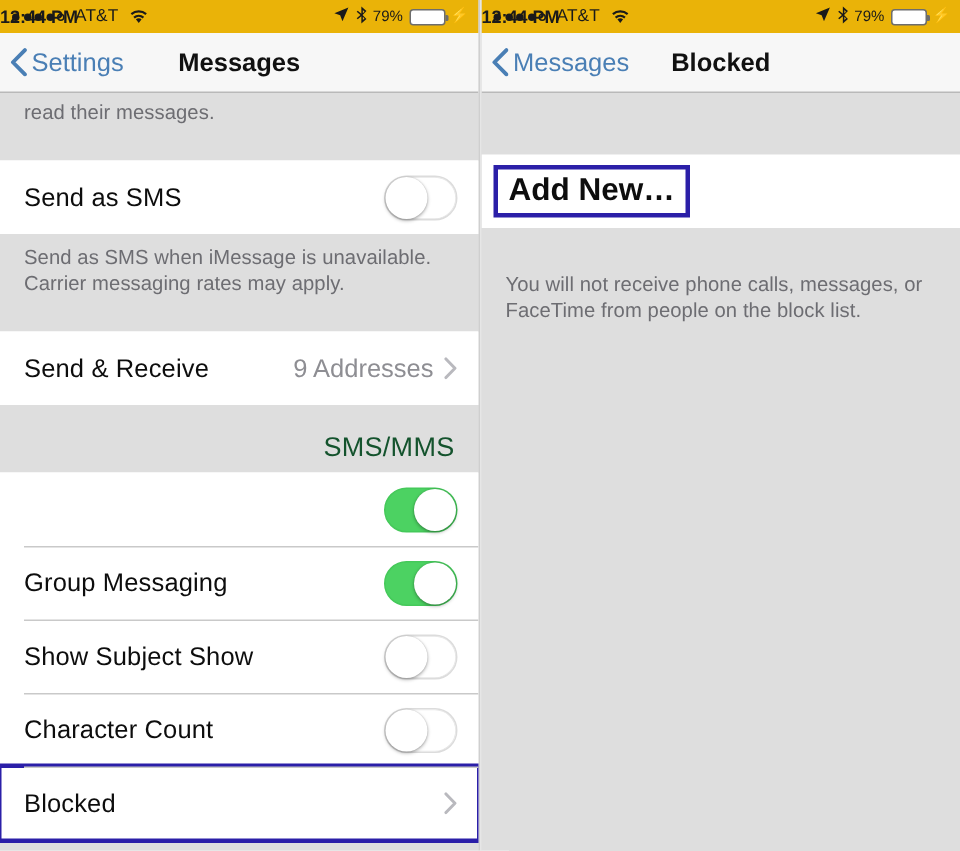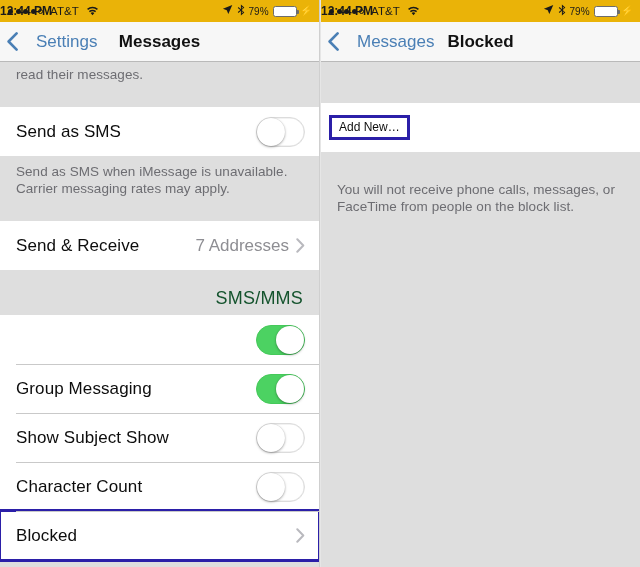--- a/index.html
+++ b/index.html
@@ -87,21 +87,21 @@
   
   .navbar {
     height: 40px;
     background: #f7f7f7;
     border-bottom: 1px solid #b9b9b9;
     display: flex; align-items: center;
     position: relative;
   }
   .back {
     display: flex; align-items: center;
-    gap: 18px;
+    gap: 3px;
     padding-left: 7px;
     color: #4a7fb5;
     font-size: 17px;
     cursor: pointer;
   }
   .back .chev { display: inline-flex; align-items: center; }
   .nav-title {
     position: absolute; left: 0; right: 0;
     text-align: center;
     font-size: 17px;
@@ -189,21 +189,21 @@
     border: 3px solid #2b1fa8;
     padding: 2px 7px 3px 7px;
     margin-left: -8px;
   }
   .addnew-row {
     height: 49px; background: #fff;
     display: flex; align-items: center;
     padding-left: 16px;
     cursor: pointer;
   }
-  .addnew-label { font-size: 12px; color: #0d0d0d; }
+  .addnew-label { font-size: 21px; color: #0d0d0d; font-weight: bold; }
 </style>
 </head>
 <body>
 
 <div class="screens">
 
   <div class="panel panel-left">
 
     <div class="statusbar">
       <div class="sb-left">
@@ -265,21 +265,21 @@
           </span>
         </div>
       </div>
 
       <div class="footnote">Send as SMS when iMessage is unavailable. Carrier messaging rates may apply.</div>
 
       <div class="group">
         <div class="row">
           <span class="row-label">Send &amp; Receive</span>
           <span class="row-right">
-            <span class="row-value">7 Addresses</span>
+            <span class="row-value">9 Addresses</span>
             <span class="chevron">
               <svg width="9" height="15" viewBox="0 0 9 15">
                   <path d="M1.3 1.3 7.3 7.5l-6 6.2" stroke="#b9b9be" stroke-width="2" fill="none" stroke-linecap="round" stroke-linejoin="round"></path>
                 </svg>
             </span>
           </span>
         </div>
       </div>
 
       <div class="sec-header">SMS/MMS</div>

